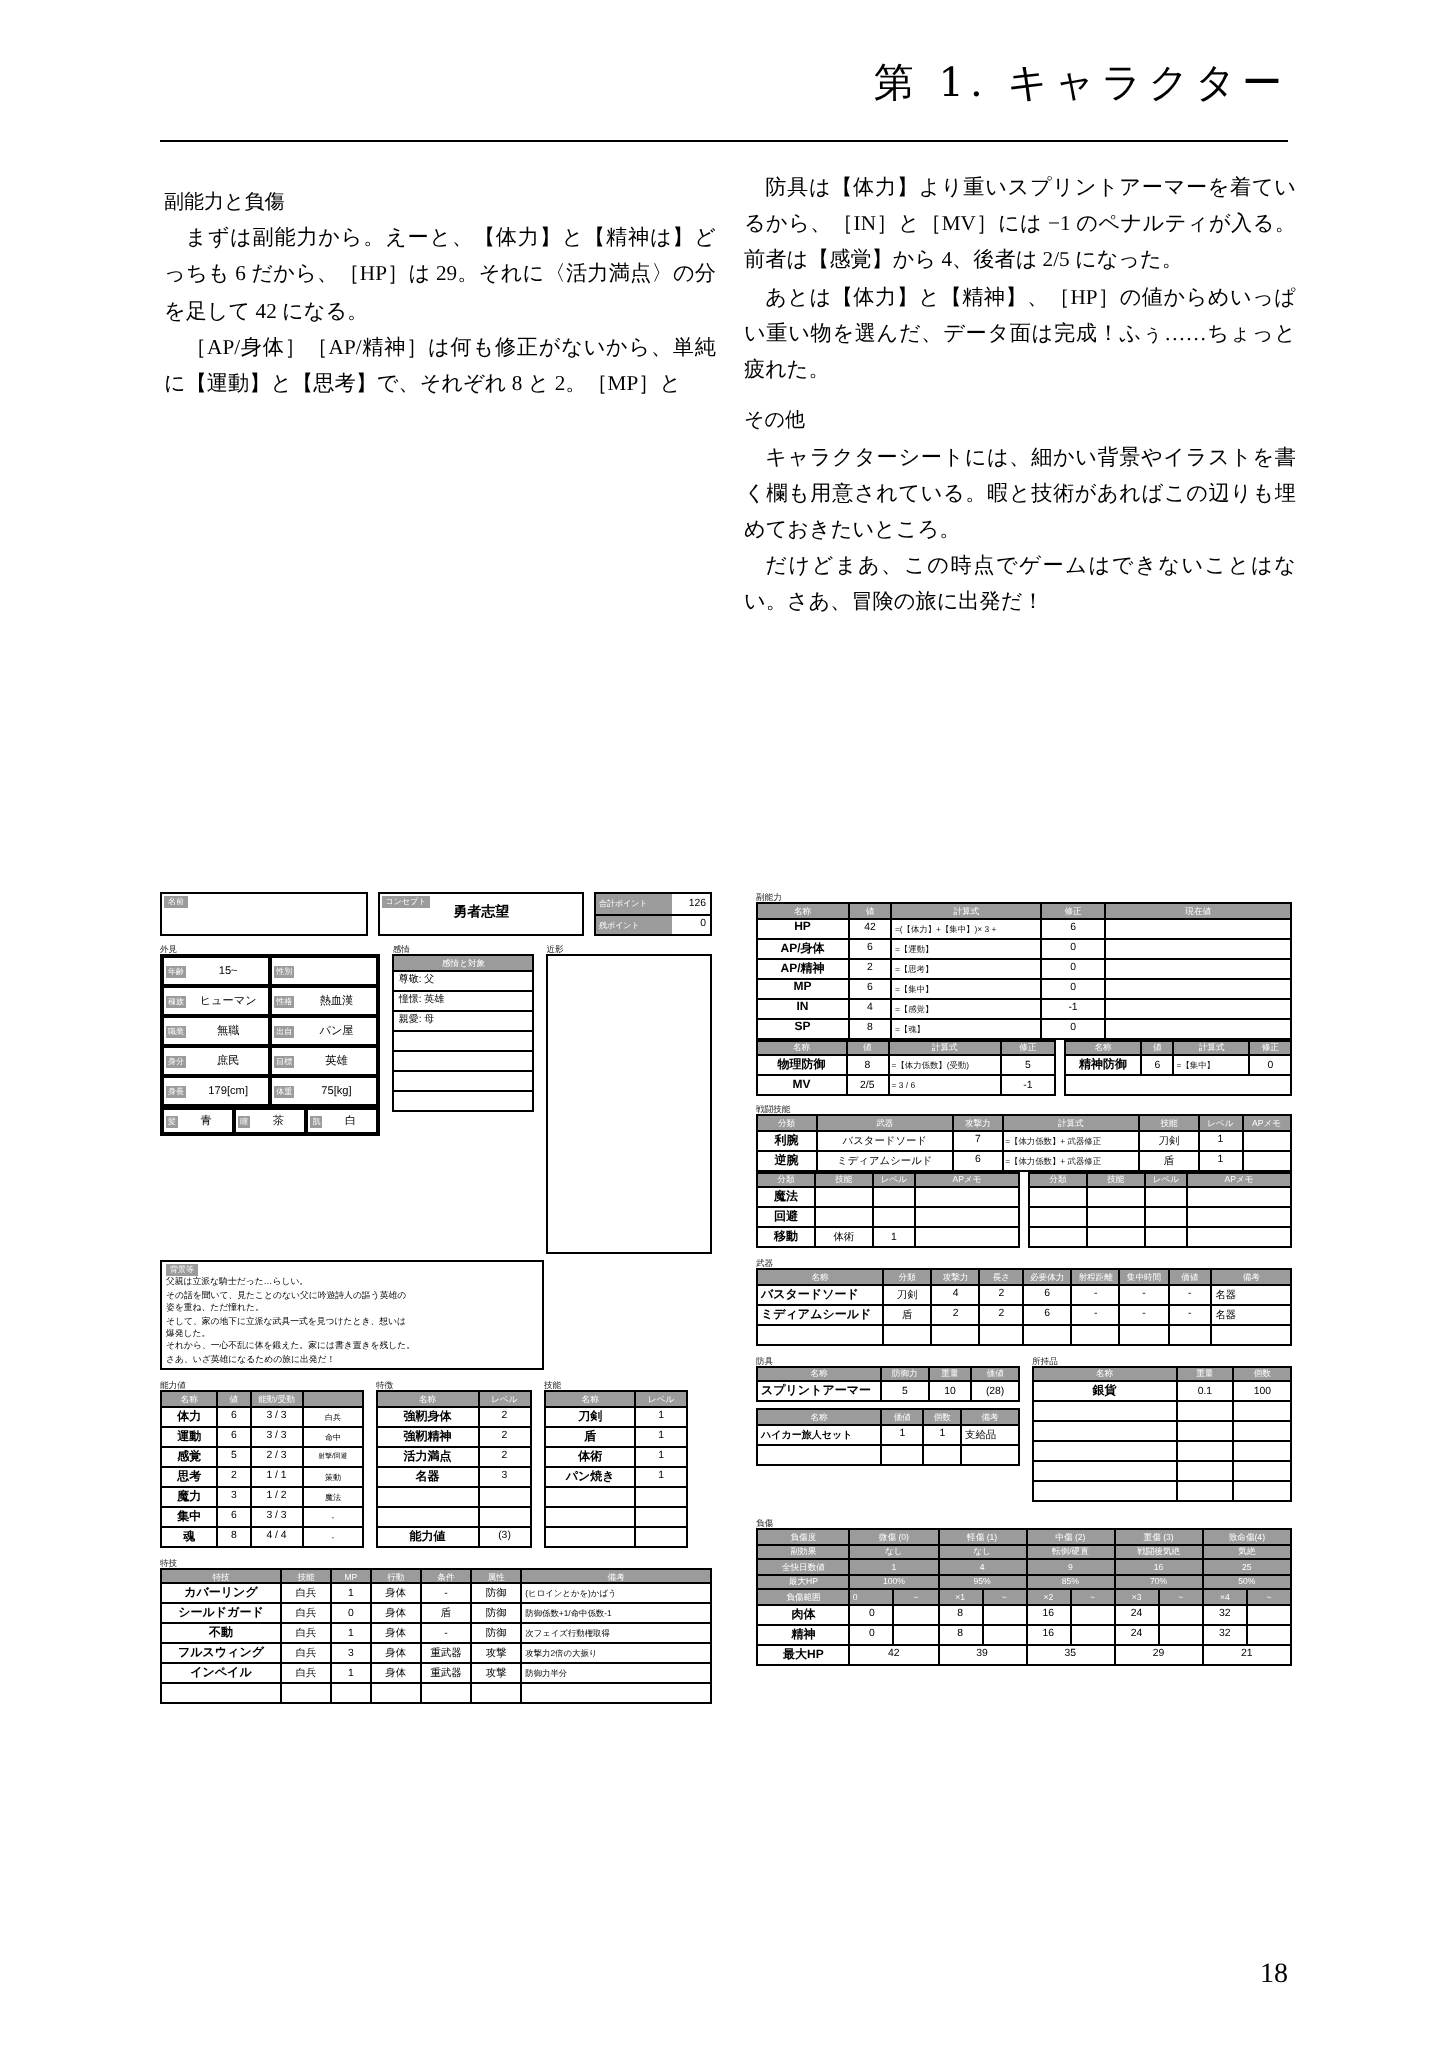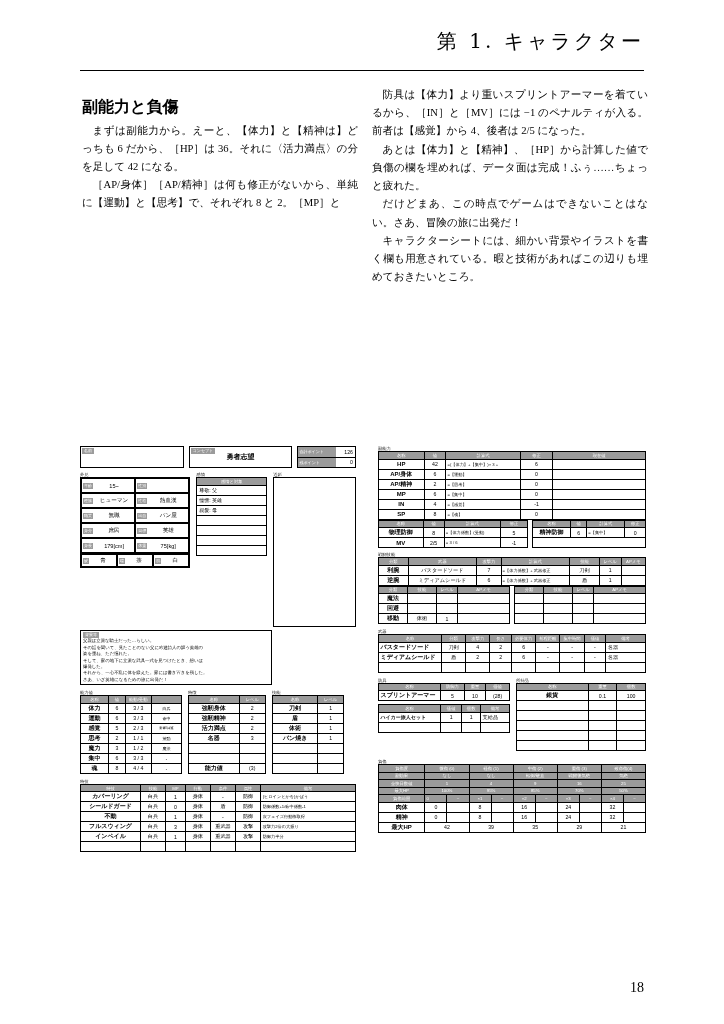--- a/index.html
+++ b/index.html
@@ -19,21 +19,21 @@
   .head-rule{
     position:absolute;left:80px;top:70px;width:564px;height:1px;background:#000;
   }
 
   
   .col{position:absolute;top:86px;width:276px;font-size:10.6px;line-height:1.72;text-align:justify;}
   .col.left{left:82px;}
   .col.right{left:372px;}
   .col p{margin:0;text-indent:1em;}
   .col p.noind{text-indent:0;}
-  .col h4{margin:7px 0 1px 0;font-size:16px;font-weight:bold;font-family:"Liberation Sans",sans-serif;}
+  .col h4{margin:7px 0 1px 0;font-size:10px;font-weight:normal;font-family:"Liberation Sans",sans-serif;}
 
   
   .sheet{position:absolute;left:80px;top:446px;width:566px;height:500px;
          font-family:"Liberation Sans","DejaVu Sans",sans-serif;font-size:5.2px;color:#000;}
   .sheet-left{position:absolute;left:0;top:0;width:276px;}
   .sheet-right{position:absolute;left:298px;top:0;width:268px;}
 
   .sect{position:relative;margin-bottom:4px;}
   .sect-label{font-size:4.3px;line-height:5px;color:#222;}
 
@@ -82,29 +82,30 @@
 </head>
 <body>
 
 <div class="page">
 
   <div class="chapter-head">第 1. キャラクター</div>
   <div class="head-rule"></div>
 
   <div class="col left">
     <h4>副能力と負傷</h4>
-    <p>まずは副能力から。えーと、【体力】と【精神は】どっちも 6 だから、［HP］は 36。それに〈活力満点〉の分を足して 42 になる。</p>
+    <p>まずは副能力から。えーと、【体力】と【精神は】どっちも 6 だから、［HP］は 29。それに〈活力満点〉の分を足して 42 になる。</p>
     <p>［AP/身体］［AP/精神］は何も修正がないから、単純に【運動】と【思考】で、それぞれ 8 と 2。［MP］と</p>
   </div>
 
   <div class="col right">
     <p>防具は【体力】より重いスプリントアーマーを着ているから、［IN］と［MV］には −1 のペナルティが入る。前者は【感覚】から 4、後者は 2/5 になった。</p>
-    <p>あとは【体力】と【精神】、［HP］から計算した値で負傷の欄を埋めれば、データ面は完成！ふぅ……ちょっと疲れた。</p>
+    <p>あとは【体力】と【精神】、［HP］の値からめいっぱい重い物を選んだ、データ面は完成！ふぅ……ちょっと疲れた。</p>
+    <h4>その他</h4>
+    <p>キャラクターシートには、細かい背景やイラストを書く欄も用意されている。暇と技術があればこの辺りも埋めておきたいところ。</p>
     <p>だけどまあ、この時点でゲームはできないことはない。さあ、冒険の旅に出発だ！</p>
-    <p>キャラクターシートには、細かい背景やイラストを書く欄も用意されている。暇と技術があればこの辺りも埋めておきたいところ。</p>
   </div>
 
   <div class="sheet">
 
     <div class="sheet-left">
 
       <div class="hdr-row">
         <div class="fieldbox" style="width:110px;height:22px;">
           <span class="tag">名前</span>
           <div class="val"></div>

